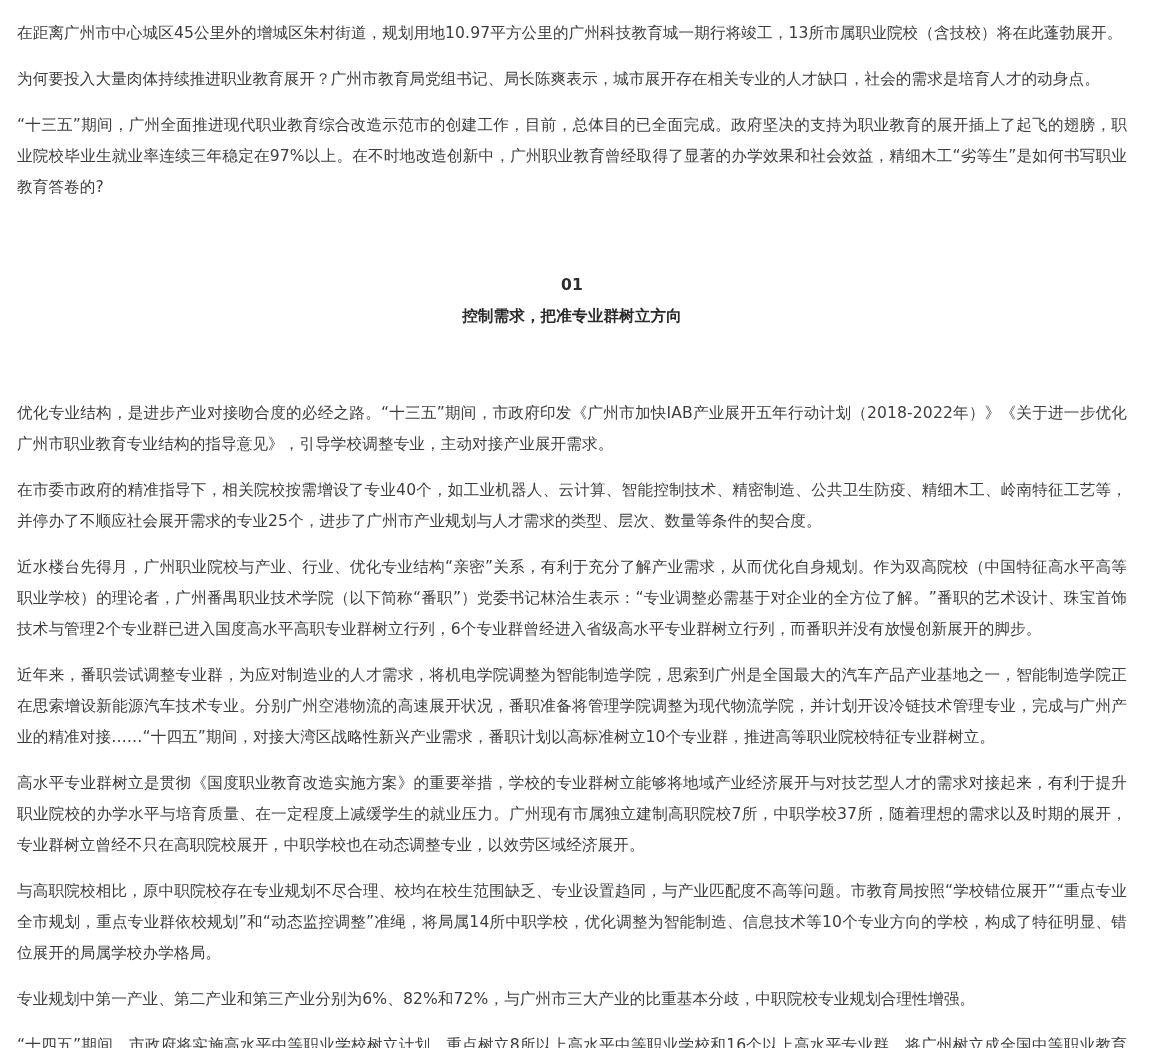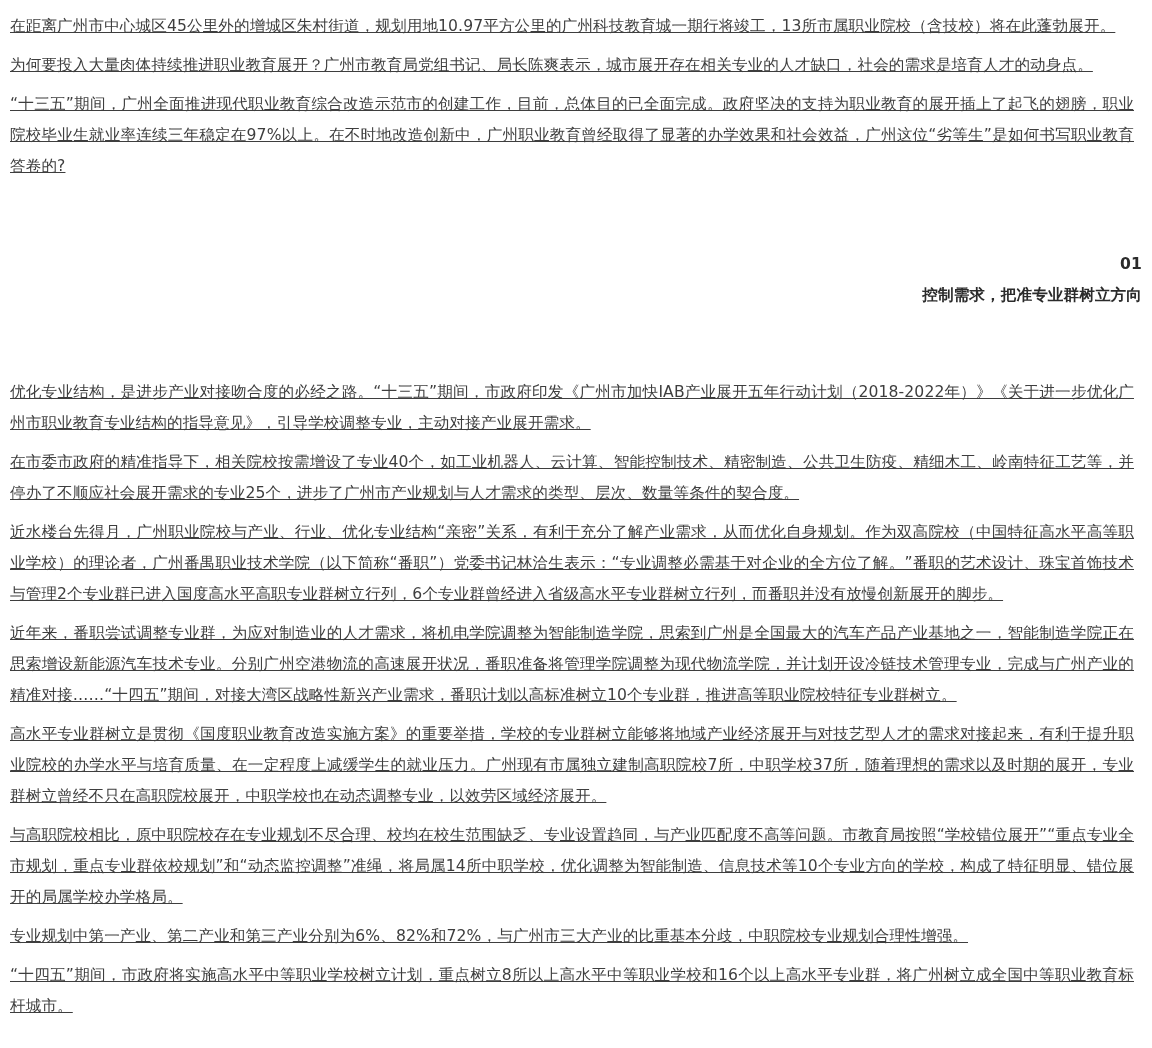--- a/index.html
+++ b/index.html
@@ -12,43 +12,42 @@
     box-sizing: border-box;
     padding: 3px 10px 10px 2px;
     font-family: "DejaVu Sans", sans-serif;
     font-size: 15.6px;
     line-height: 31px;
     color: #3e3e3e;
     text-align: justify;
     letter-spacing: 0.1px;
   }
   .article p {
-    margin: 8px;
-    text-decoration: underline;
+    margin: 15px;
   }
   .section-heading {
     margin: 67px 0 66px 0;
     font-weight: 700;
     color: #2b2b2b;
-    text-align: right;
+    text-align: center;
   }
   .section-heading .num,
   .section-heading .title {
     line-height: 31px;
   }
 </style>
 </head>
 <body>
 
 <div class="article">
 
   <div>
     <p>在距离广州市中心城区45公里外的增城区朱村街道，规划用地10.97平方公里的广州科技教育城一期行将竣工，13所市属职业院校（含技校）将在此蓬勃展开。</p>
     <p>为何要投入大量肉体持续推进职业教育展开？广州市教育局党组书记、局长陈爽表示，城市展开存在相关专业的人才缺口，社会的需求是培育人才的动身点。</p>
-    <p>“十三五”期间，广州全面推进现代职业教育综合改造示范市的创建工作，目前，总体目的已全面完成。政府坚决的支持为职业教育的展开插上了起飞的翅膀，职业院校毕业生就业率连续三年稳定在97%以上。在不时地改造创新中，广州职业教育曾经取得了显著的办学效果和社会效益，广州这位“劣等生”是如何书写职业教育答卷的?</p>
+    <p>“十三五”期间，广州全面推进现代职业教育综合改造示范市的创建工作，目前，总体目的已全面完成。政府坚决的支持为职业教育的展开插上了起飞的翅膀，职业院校毕业生就业率连续三年稳定在97%以上。在不时地改造创新中，广州职业教育曾经取得了显著的办学效果和社会效益，精细木工“劣等生”是如何书写职业教育答卷的?</p>
   </div>
 
   <div class="section-heading">
     <div class="num">01</div>
     <div class="title">控制需求，把准专业群树立方向</div>
   </div>
 
   <div>
     <p>优化专业结构，是进步产业对接吻合度的必经之路。“十三五”期间，市政府印发《广州市加快IAB产业展开五年行动计划（2018-2022年）》《关于进一步优化广州市职业教育专业结构的指导意见》，引导学校调整专业，主动对接产业展开需求。</p>
     <p>在市委市政府的精准指导下，相关院校按需增设了专业40个，如工业机器人、云计算、智能控制技术、精密制造、公共卫生防疫、精细木工、岭南特征工艺等，并停办了不顺应社会展开需求的专业25个，进步了广州市产业规划与人才需求的类型、层次、数量等条件的契合度。</p>

